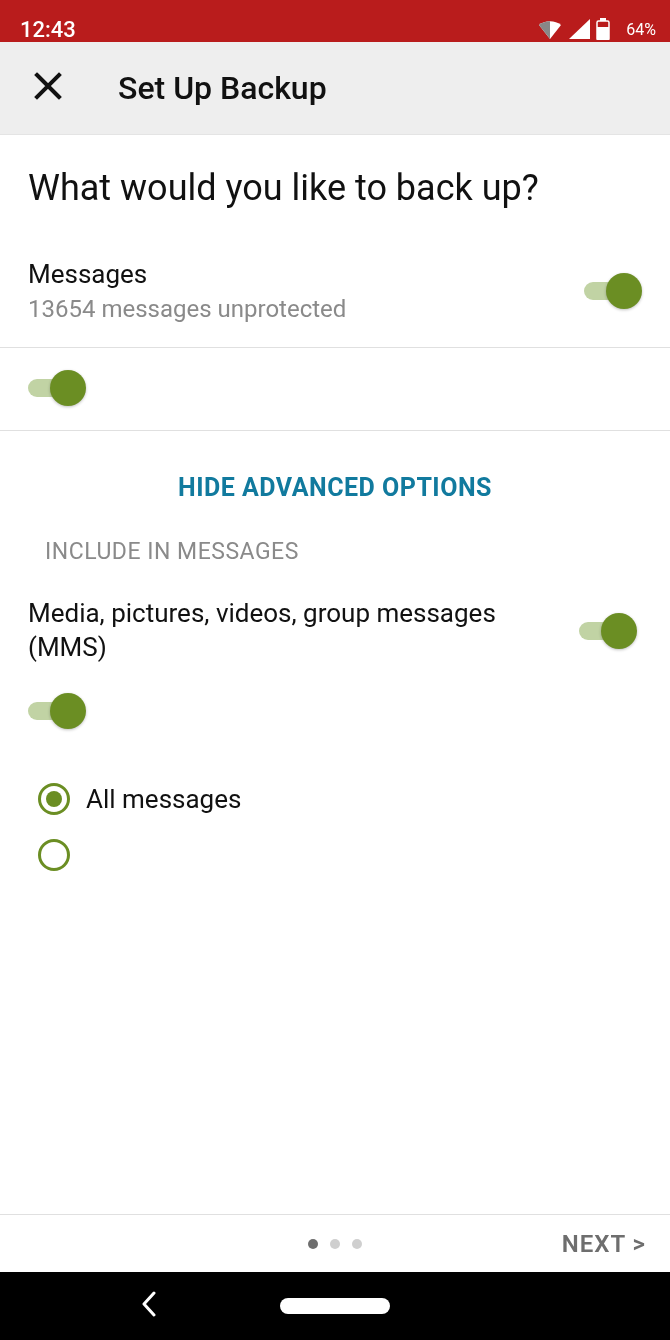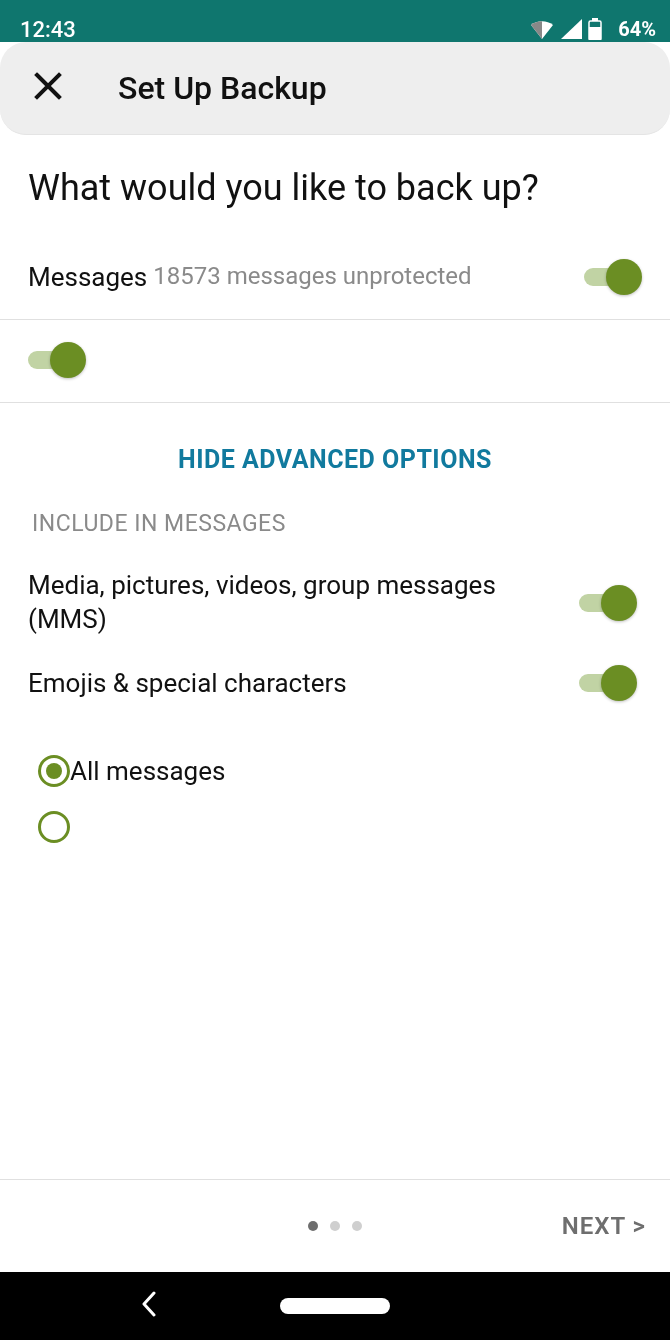--- a/index.html
+++ b/index.html
@@ -1,48 +1,48 @@
 <!DOCTYPE html>
 <html><head>
 <meta charset="utf-8">
 <style>
   * { box-sizing: border-box; margin: 0; padding: 0; }
   html, body { width: 670px; height: 1340px; font-family: Roboto, -apple-system, Helvetica, Arial, sans-serif; background: #fff; overflow: hidden; }
   .screen { width: 670px; height: 1340px; display: flex; flex-direction: column; background: #fff; }
   
-  .status-bar { height: 42px; background: #0f766e; color: #fff; display: flex; align-items: center; justify-content: space-between; padding: 16px 14px 0 20px; font-size: 22px; font-weight: 500; }
+  .status-bar { height: 42px; background: #b91c1c; color: #fff; display: flex; align-items: center; justify-content: space-between; padding: 16px 14px 0 20px; font-size: 22px; font-weight: 500; }
   .status-right { display: flex; align-items: center; gap: 6px; }
   .status-right svg { display: block; }
-  .battery-text { font-size: 20px; font-weight: 700; margin-left: 10px; }
+  .battery-text { font-size: 16px; font-weight: 400; margin-left: 10px; }
   
-  .app-bar { height: 93px; background: #eeeeee; display: flex; align-items: center; padding-left: 28px; border-bottom: 1px solid #e4e4e4; border-radius: 26px; }
+  .app-bar { height: 93px; background: #eeeeee; display: flex; align-items: center; padding-left: 28px; border-bottom: 1px solid #e4e4e4; }
   .app-bar .close { width: 40px; height: 40px; display: flex; align-items: center; justify-content: center; cursor: pointer; }
   .app-bar .title { font-size: 32px; font-weight: 500; color: #111; margin-left: 50px; }
   
   .content { flex: 1; overflow: hidden; display: flex; flex-direction: column; }
   .heading { font-size: 36px; font-weight: 400; color: #111; padding: 32px 28px 28px 28px; }
   .item { padding: 22px 28px 24px 28px; display: flex; align-items: center; justify-content: space-between; border-bottom: 1px solid #e0e0e0; }
   .item.noborder { border-bottom: none; padding: 14px 33px 14px 28px; gap: 32px; }
-  .item .labels { display: flex; flex-direction: row; gap: 6px; max-width: 480px; }
+  .item .labels { display: flex; flex-direction: column; gap: 6px; max-width: 480px; }
   .item .primary { font-size: 26px; color: #111; }
   .item .secondary { font-size: 24px; color: #8a8a8a; }
   .toggle { position: relative; width: 58px; height: 36px; cursor: pointer; }
   .toggle .track { position: absolute; top: 9px; left: 0; width: 48px; height: 18px; border-radius: 9px; background: #c1d3a4; }
   .toggle .thumb { position: absolute; top: 0; right: 0; width: 36px; height: 36px; border-radius: 50%; background: #6b8e23; box-shadow: 0 1px 3px rgba(0,0,0,0.25); }
   .advanced-link { text-align: center; padding: 42px 0 30px 0; }
   .advanced-link span { color: #117a9e; font-size: 25px; font-weight: 700; letter-spacing: 0.5px; cursor: pointer; margin-top: 20px; }
-  .section-header { color: #8a8a8a; font-size: 23px; letter-spacing: 0.5px; padding: 6px 28px 18px 32px; }
+  .section-header { color: #8a8a8a; font-size: 23px; letter-spacing: 0.5px; padding: 6px 28px 18px 45px; }
   .radio-group { padding: 10px 0 0 0; }
-  .radio-row { display: flex; align-items: center; padding: 12px 28px 12px 38px; cursor: pointer; }
+  .radio-row { display: flex; align-items: center; gap: 16px; padding: 12px 28px 12px 38px; cursor: pointer; }
   .radio { width: 32px; height: 32px; border: 3px solid #6b8e23; border-radius: 50%; display: flex; align-items: center; justify-content: center; flex-shrink: 0; }
   .radio .dot { width: 16px; height: 16px; background: #6b8e23; border-radius: 50%; display: none; }
   .radio.selected .dot { display: block; }
   .radio-label { font-size: 26px; color: #111; }
   
-  .footer { height: 93px; border-top: 1px solid #e0e0e0; display: flex; align-items: center; justify-content: center; position: relative; }
+  .footer { height: 58px; border-top: 1px solid #e0e0e0; display: flex; align-items: center; justify-content: center; position: relative; }
   .dots { display: flex; gap: 12px; }
   .dot-ind { width: 10px; height: 10px; border-radius: 50%; background: #cfcfcf; }
   .dot-ind.active { background: #6e6e6e; }
   .next-btn { position: absolute; right: 24px; top: 0; height: 100%; display: flex; align-items: center; font-size: 24px; font-weight: 600; color: #6e6e6e; letter-spacing: 1px; cursor: pointer; }
   
   .nav-bar { height: 68px; background: #000; display: flex; align-items: center; justify-content: center; position: relative; }
   .nav-bar .back { position: absolute; left: 140px; }
   .nav-bar .pill { width: 110px; height: 16px; background: #fff; border-radius: 10px; }
 </style>
 </head>
@@ -85,21 +85,21 @@
     </div>
     <div class="title">Set Up Backup</div>
   </div>
 
   <div class="content">
     <div class="heading">What would you like to back up?</div>
 
     <div class="item">
       <div class="labels">
         <div class="primary">Messages</div>
-        <div class="secondary">18573 messages unprotected</div>
+        <div class="secondary">13654 messages unprotected</div>
       </div>
       <div class="toggle">
         <div class="track"></div>
           <div class="thumb"></div>
       </div>
     </div>
 
     <div class="item">
       <div class="toggle">
         <div class="track"></div>
@@ -117,23 +117,20 @@
       <div class="labels">
         <div class="primary" style="line-height:1.3">Media, pictures, videos, group messages (MMS)</div>
       </div>
       <div class="toggle">
         <div class="track"></div>
           <div class="thumb"></div>
       </div>
     </div>
 
     <div class="item noborder">
-      <div class="labels">
-        <div class="primary">Emojis &amp; special characters</div>
-      </div>
       <div class="toggle">
         <div class="track"></div>
           <div class="thumb"></div>
       </div>
     </div>
 
     <div class="radio-group" style="margin-top:18px">
       <div class="radio-row">
         <div class="radio selected">
             <div class="dot"></div>

